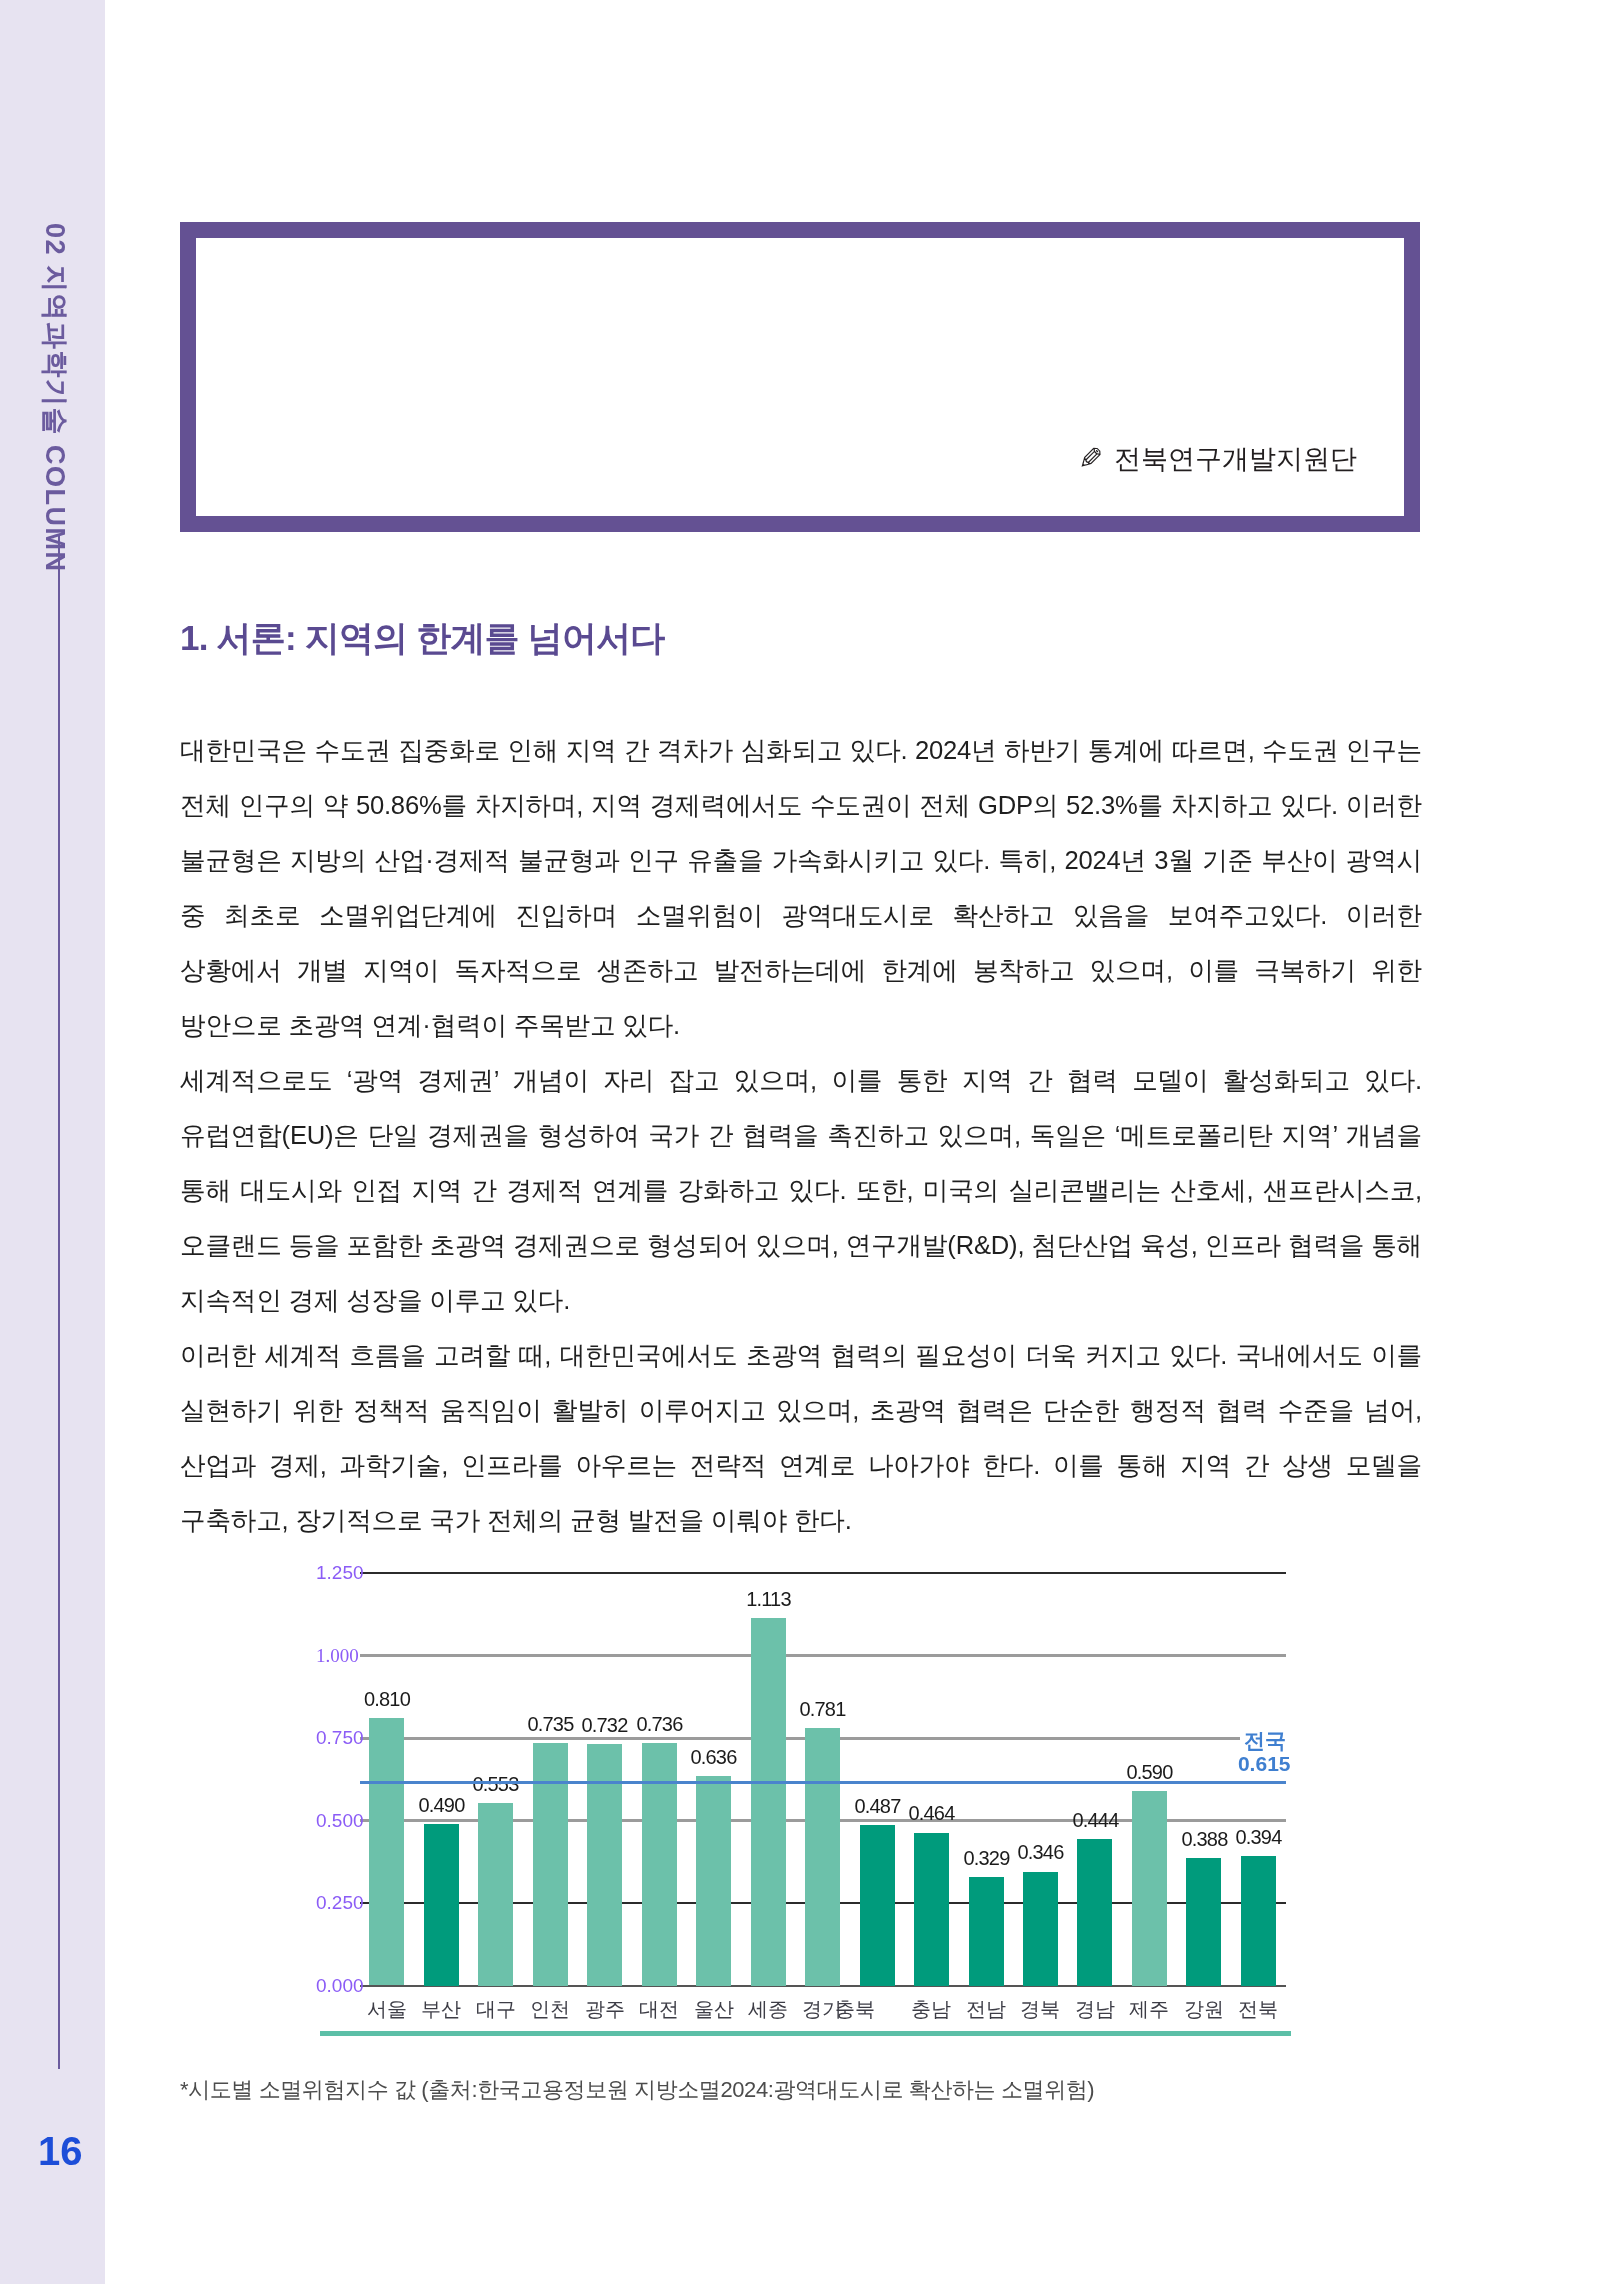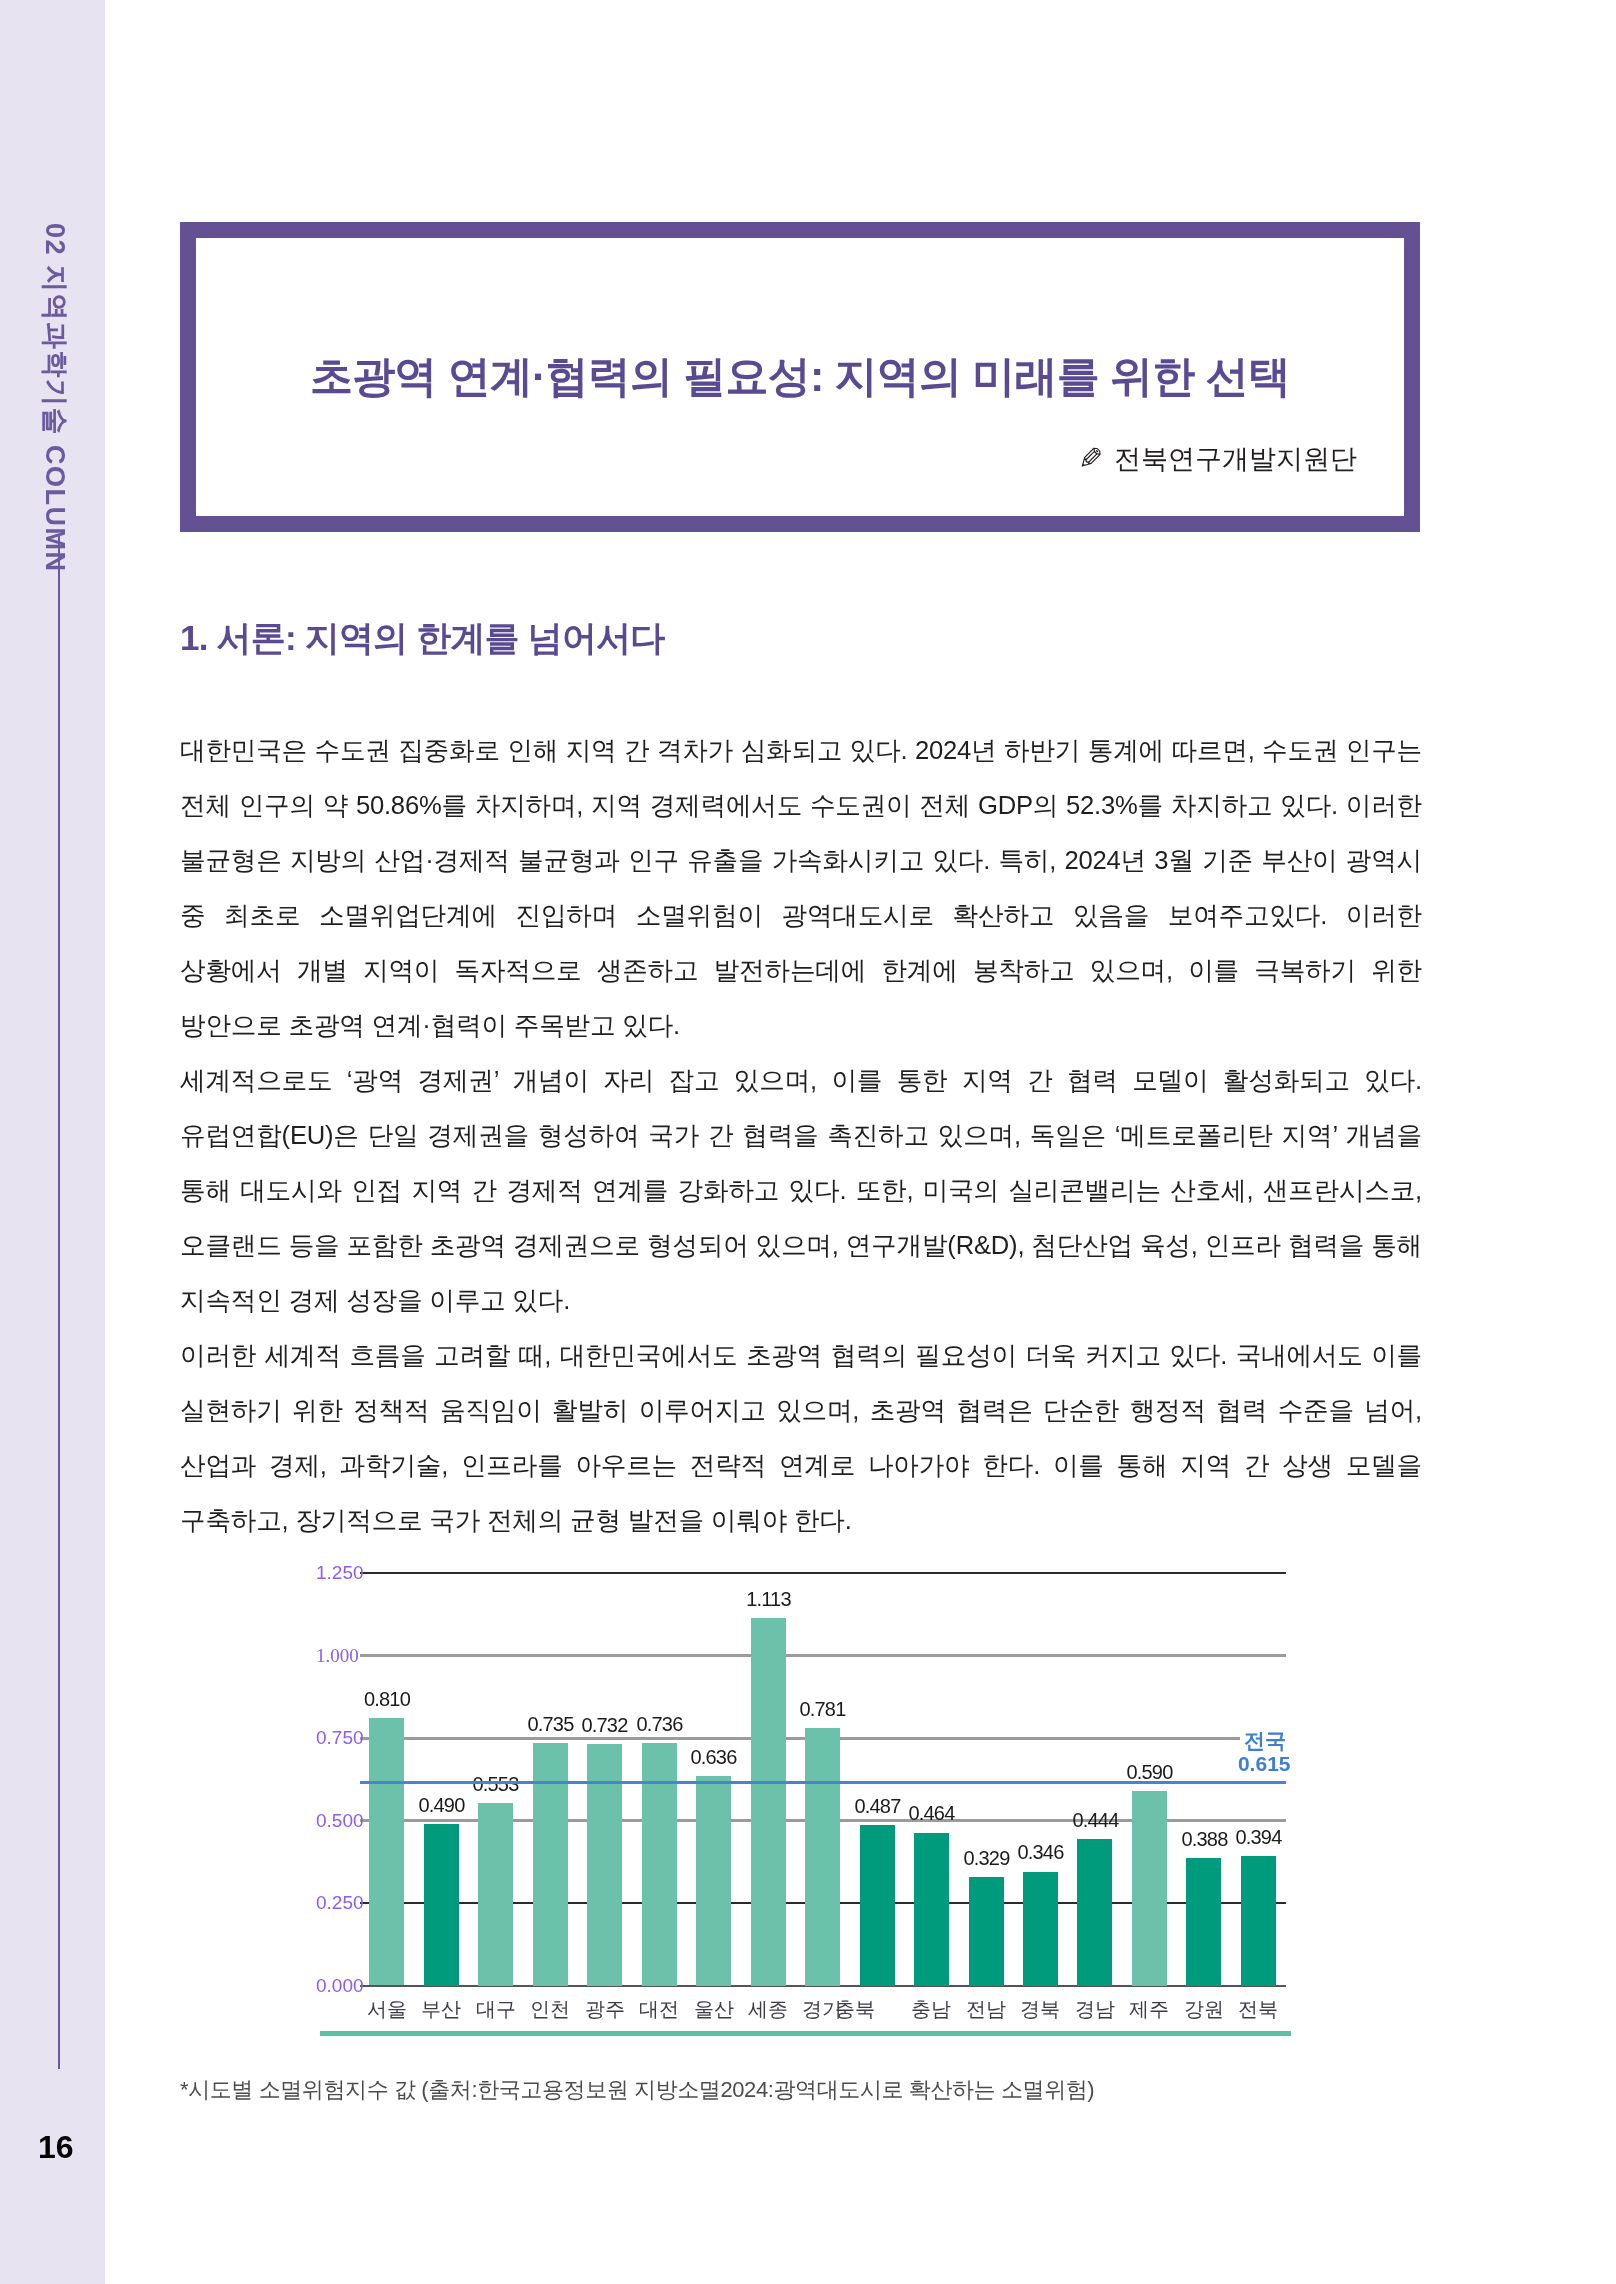--- a/index.html
+++ b/index.html
@@ -7,21 +7,21 @@
     position:relative;width:1616px;height:2284px;background:#ffffff;overflow:hidden;
     font-family:"Liberation Sans","DejaVu Sans",sans-serif;
   }
   
   .sidebar{position:absolute;left:0;top:0;width:105px;height:2284px;background:#e7e3f1;}
   .sidebar-label{
     position:absolute;left:73px;top:223px;transform-origin:0 0;transform:rotate(90deg);
     white-space:nowrap;font-size:27px;font-weight:600;letter-spacing:1.5px;color:#6b5b9e;
   }
   .sidebar-rule{position:absolute;left:58px;top:535px;width:1.5px;height:1534px;background:#6b5b9e;}
-  .page-number{position:absolute;left:38px;top:2129px;font-size:32px;font-weight:bold;color:#000000;}
+  .page-number{position:absolute;left:38px;top:2129px;font-size:40px;font-weight:bold;color:#1d4ed8;}
 
   
   .title-box{
     position:absolute;left:180px;top:222px;width:1240px;height:310px;box-sizing:border-box;
     border:16.5px solid #645193;background:#fff;display:flex;align-items:center;justify-content:center;
   }
   .title{
     margin:0;padding:0 30px;font-size:43px;font-weight:bold;color:#5a4a91;letter-spacing:-0.8px;
     text-align:center;
   }
@@ -54,21 +54,20 @@
 
 <div class="page">
 
   <aside class="sidebar">
     <div class="sidebar-label">02 지역과학기술 COLUMN</div>
     <div class="sidebar-rule"></div>
     <div class="page-number">16</div>
   </aside>
 
   <section class="title-box">
-    <h1 class="title">초광역 연계·협력의 필요성: 지역의 미래를 위한 선택</h1>
     <div class="byline">
       <span class="pencil">✎</span>
       <span>전북연구개발지원단</span>
     </div>
   </section>
 
   <h2 class="heading">1. 서론: 지역의 한계를 넘어서다</h2>
 
   <div class="body">
     <p>대한민국은 수도권 집중화로 인해 지역 간 격차가 심화되고 있다. 2024년 하반기 통계에 따르면, 수도권 인구는 전체 인구의 약 50.86%를 차지하며, 지역 경제력에서도 수도권이 전체 GDP의 52.3%를 차지하고 있다. 이러한 불균형은 지방의 산업·경제적 불균형과 인구 유출을 가속화시키고 있다. 특히, 2024년 3월 기준 부산이 광역시 중 최초로 소멸위업단계에 진입하며 소멸위험이 광역대도시로 확산하고 있음을 보여주고있다. 이러한 상황에서 개별 지역이 독자적으로 생존하고 발전하는데에 한계에 봉착하고 있으며, 이를 극복하기 위한 방안으로 초광역 연계·협력이 주목받고 있다.</p>

